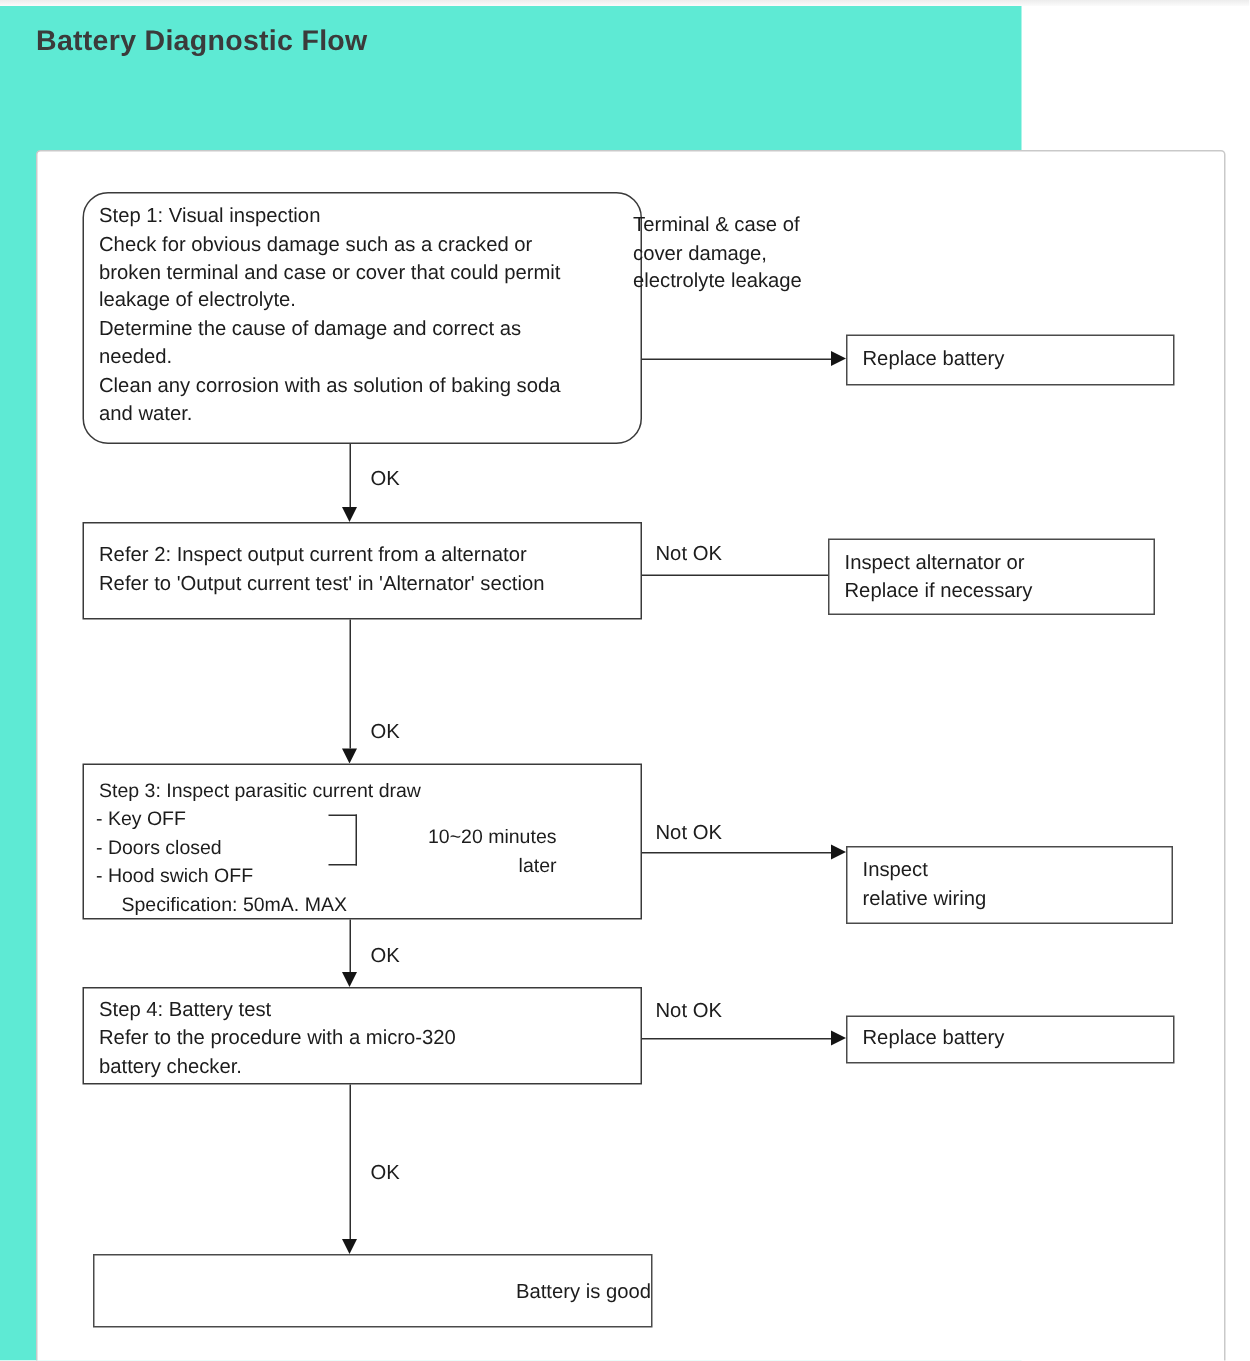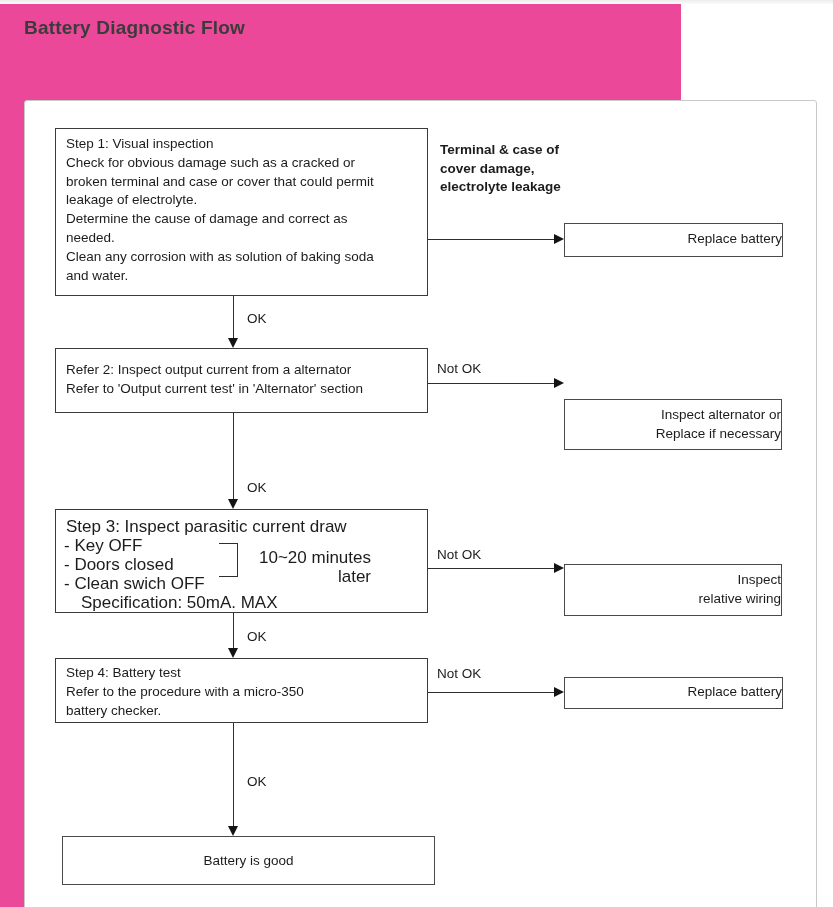--- a/index.html
+++ b/index.html
@@ -1,120 +1,120 @@
 <!DOCTYPE html>
 <html><head>
 <meta charset="utf-8">
 <style>
   * { margin: 0; padding: 0; box-sizing: border-box; }
   html, body { width: 833px; height: 907px; overflow: hidden; background: #ffffff;
     font-family: "Liberation Sans", "DejaVu Sans", sans-serif; }
-  .page { position: relative; width: 681px; height: 907px; background: #ec4899; }
+  .page { position: relative; width: 681px; height: 907px; background: #5eead4; }
 
   .top-strip { position: absolute; left: 0; top: 0; width: 833px; height: 4px;
     background: linear-gradient(#ececec, #fbfbfb); }
 
   .page-title { position: absolute; left: 24px; top: 17px; font-size: 19px;
     font-weight: 700; color: #3b3b3b; letter-spacing: 0.2px; }
 
   .flow-card { position: absolute; left: 24px; top: 100px; width: 793px; height: 830px;
     background: #ffffff; border: 1px solid #c9c9c9; border-radius: 3px; }
 
   .stepbox { position: absolute; background: #fff; border: 1.6px solid #3a3a3a;
     font-size: 13.5px; line-height: 18.8px; color: #1c1c1c; white-space: pre-line; }
   .outbox { position: absolute; background: #fff; border: 1.2px solid #4a4a4a;
-    font-size: 13.5px; line-height: 18.5px; color: #1c1c1c; white-space: pre-line; text-align: right; }
+    font-size: 13.5px; line-height: 18.5px; color: #1c1c1c; white-space: pre-line; }
 
   .lbl { position: absolute; font-size: 13.5px; line-height: 18.5px; color: #1c1c1c;
     white-space: pre-line; }
 
   .vline { position: absolute; width: 1.4px; background: #2e2e2e; }
   .hline { position: absolute; height: 1.4px; background: #2e2e2e; }
   .arr-down { position: absolute; width: 0; height: 0;
     border-left: 5.5px solid transparent; border-right: 5.5px solid transparent;
     border-top: 10px solid #141414; }
   .arr-right { position: absolute; width: 0; height: 0;
     border-top: 5.5px solid transparent; border-bottom: 5.5px solid transparent;
     border-left: 10px solid #141414; }
 
-  .s3-part { position: absolute; font-size: 17px; line-height: 19px; color: #1c1c1c;
+  .s3-part { position: absolute; font-size: 13px; line-height: 19px; color: #1c1c1c;
     white-space: pre-line; }
   .bracket { position: absolute; border-top: 1.4px solid #2e2e2e;
     border-right: 1.4px solid #2e2e2e; border-bottom: 1.4px solid #2e2e2e; }
 </style>
 </head>
 <body>
 
 <div class="page">
 
   <div class="top-strip"></div>
 
   <div class="page-title">Battery Diagnostic Flow</div>
 
   <div class="flow-card"></div>
 
-  <div class="stepbox" style="left:55px; top:128px; width:373px; height:168px; padding:6px 10px;">Step 1: Visual inspection
+  <div class="stepbox" style="left:55px; top:128px; width:373px; height:168px; padding:6px 10px;border-radius:17px;">Step 1: Visual inspection
 Check for obvious damage such as a cracked or
 broken terminal and case or cover that could permit
 leakage of electrolyte.
 Determine the cause of damage and correct as
 needed.
 Clean any corrosion with as solution of baking soda
 and water.</div>
-  <div class="lbl" style="left:440px; top:141px;font-weight:bold;">Terminal &amp; case of
+  <div class="lbl" style="left:422px; top:141px;">Terminal &amp; case of
 cover damage,
 electrolyte leakage</div>
 
   <div class="hline" style="left:428px; top:239px; width:127px;"></div>
   <div class="arr-right" style="left:554px; top:234px;"></div>
   <div class="outbox" style="left:564px; top:223px; width:219px; height:34px; padding:6px 0 0 10px;">Replace battery</div>
 
   <div class="vline" style="left:233px; top:296px; height:42px;"></div>
   <div class="arr-down" style="left:228px; top:338px;"></div>
   <div class="lbl" style="left:247px; top:310px;">OK</div>
 
   <div class="stepbox" style="left:55px; top:348px; width:373px; height:65px; padding:12px 10px;">Refer 2: Inspect output current from a alternator
 Refer to 'Output current test' in 'Alternator' section</div>
   <div class="lbl" style="left:437px; top:360px;">Not OK</div>
   <div class="hline" style="left:428px; top:383px; width:127px;"></div>
   <div class="arr-right" style="left:554px; top:378px;"></div>
-  <div class="outbox" style="left:564px; top:359px; width:218px; height:51px; padding:6px 0 0 10px;margin-top:40px;">Inspect alternator or
+  <div class="outbox" style="left:552px; top:359px; width:218px; height:51px; padding:6px 0 0 10px;">Inspect alternator or
 Replace if necessary</div>
 
   <div class="vline" style="left:233px; top:413px; height:86px;"></div>
   <div class="arr-down" style="left:228px; top:499px;"></div>
   <div class="lbl" style="left:247px; top:479px;">OK</div>
 
   <div class="stepbox" style="left:55px; top:509px; width:373px; height:104px;">
     <div class="s3-part" style="left:10px; top:7px;">Step 3: Inspect parasitic current draw</div>
     <div class="s3-part" style="left:8px; top:26px;">- Key OFF
 - Doors closed
-- Clean swich OFF</div>
+- Hood swich OFF</div>
     <div class="bracket" style="left:163px; top:33px; width:19px; height:34px;"></div>
     <div class="s3-part" style="left:195px; top:38px; width:120px; text-align:right;">10~20 minutes
 later</div>
     <div class="s3-part" style="left:25px; top:83px;">Specification: 50mA. MAX</div>
   </div>
   <div class="lbl" style="left:437px; top:546px;">Not OK</div>
   <div class="hline" style="left:428px; top:568px; width:127px;"></div>
   <div class="arr-right" style="left:554px; top:563px;"></div>
   <div class="outbox" style="left:564px; top:564px; width:218px; height:52px; padding:6px 0 0 10px;">Inspect
 relative wiring</div>
 
   <div class="vline" style="left:233px; top:613px; height:35px;"></div>
   <div class="arr-down" style="left:228px; top:648px;"></div>
   <div class="lbl" style="left:247px; top:628px;">OK</div>
 
   <div class="stepbox" style="left:55px; top:658px; width:373px; height:65px; padding:5px 10px;">Step 4: Battery test
-Refer to the procedure with a micro-350
+Refer to the procedure with a micro-320
 battery checker.</div>
   <div class="lbl" style="left:437px; top:665px;">Not OK</div>
   <div class="hline" style="left:428px; top:692px; width:127px;"></div>
   <div class="arr-right" style="left:554px; top:687px;"></div>
   <div class="outbox" style="left:564px; top:677px; width:219px; height:32px; padding:5px 0 0 10px;">Replace battery</div>
 
   <div class="vline" style="left:233px; top:723px; height:103px;"></div>
   <div class="arr-down" style="left:228px; top:826px;"></div>
   <div class="lbl" style="left:247px; top:773px;">OK</div>
 
-  <div class="outbox" style="left:62px; top:836px; width:373px; height:49px; padding-top:15px; text-align:center;">Battery is good</div>
+  <div class="outbox" style="left:62px; top:836px; width:373px; height:49px; padding-top:15px; text-align:right;">Battery is good</div>
 
 </div>
 
 </body></html>

